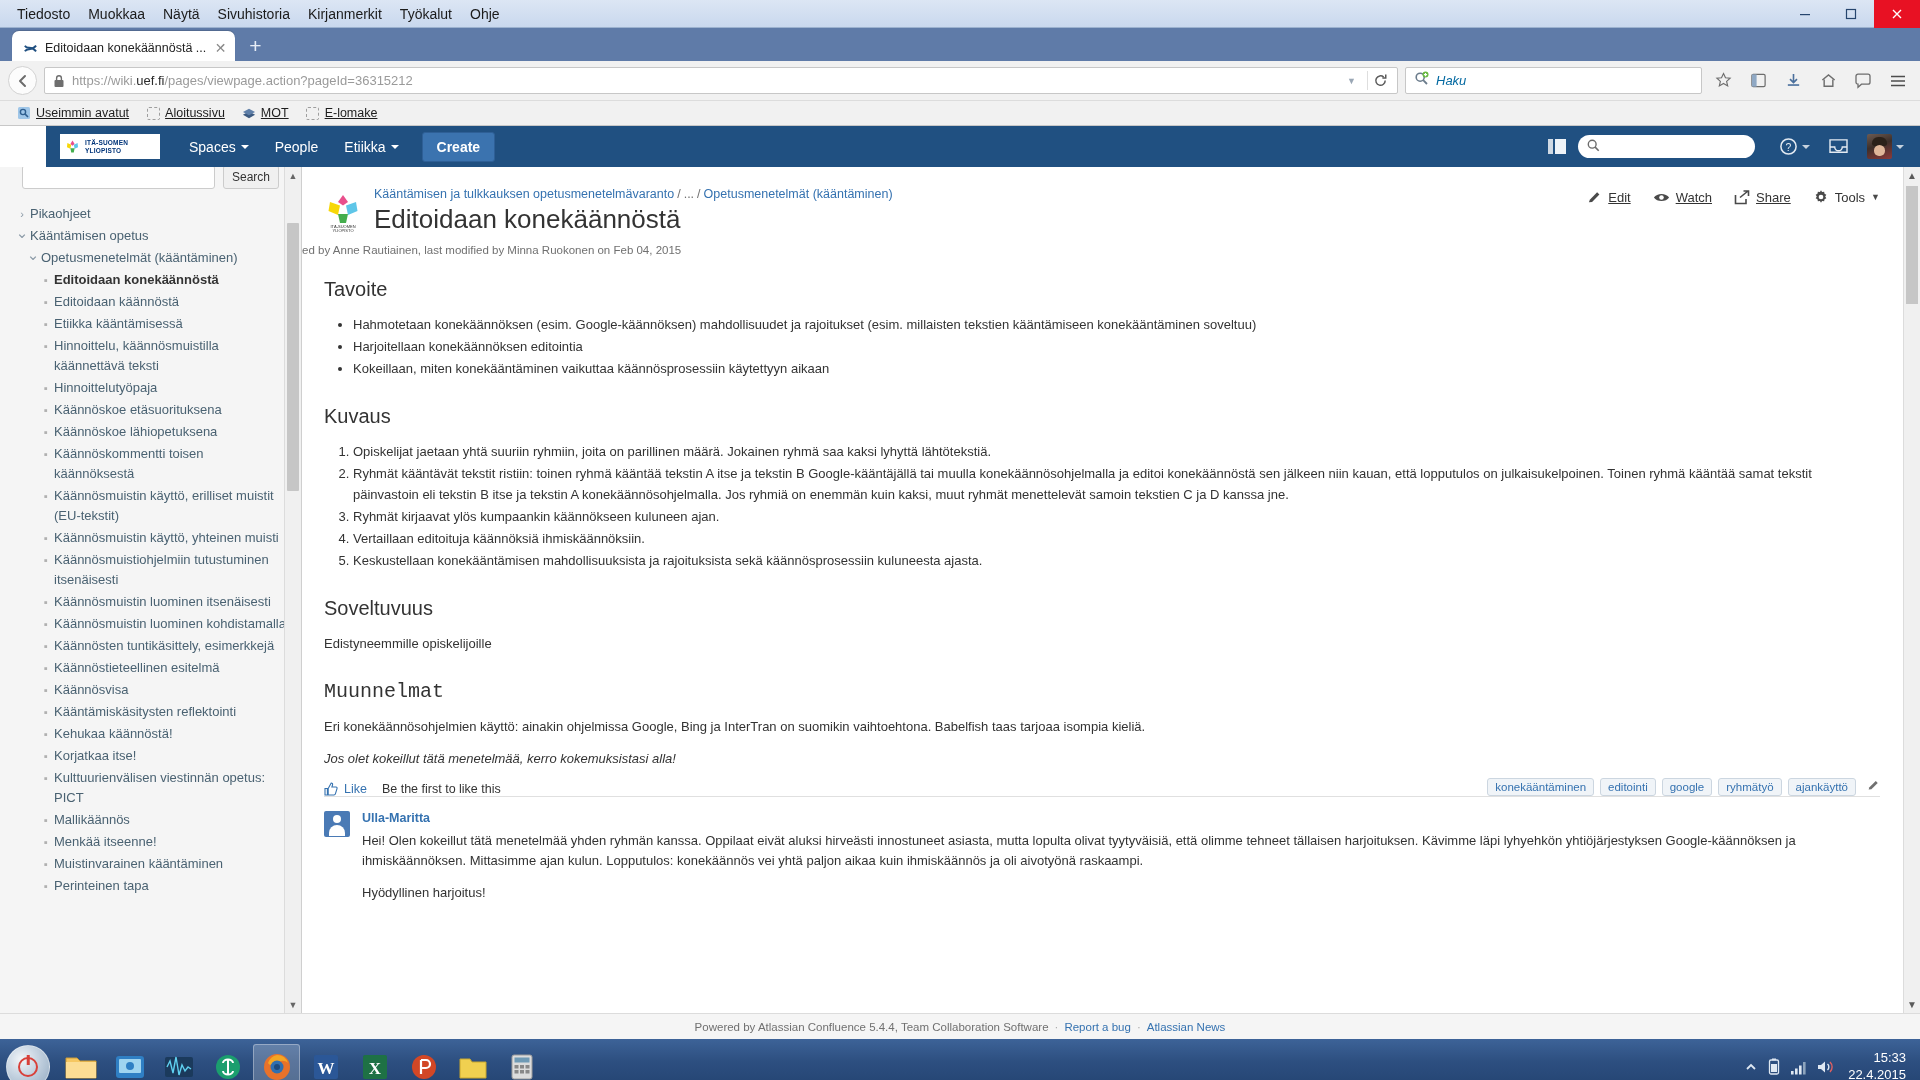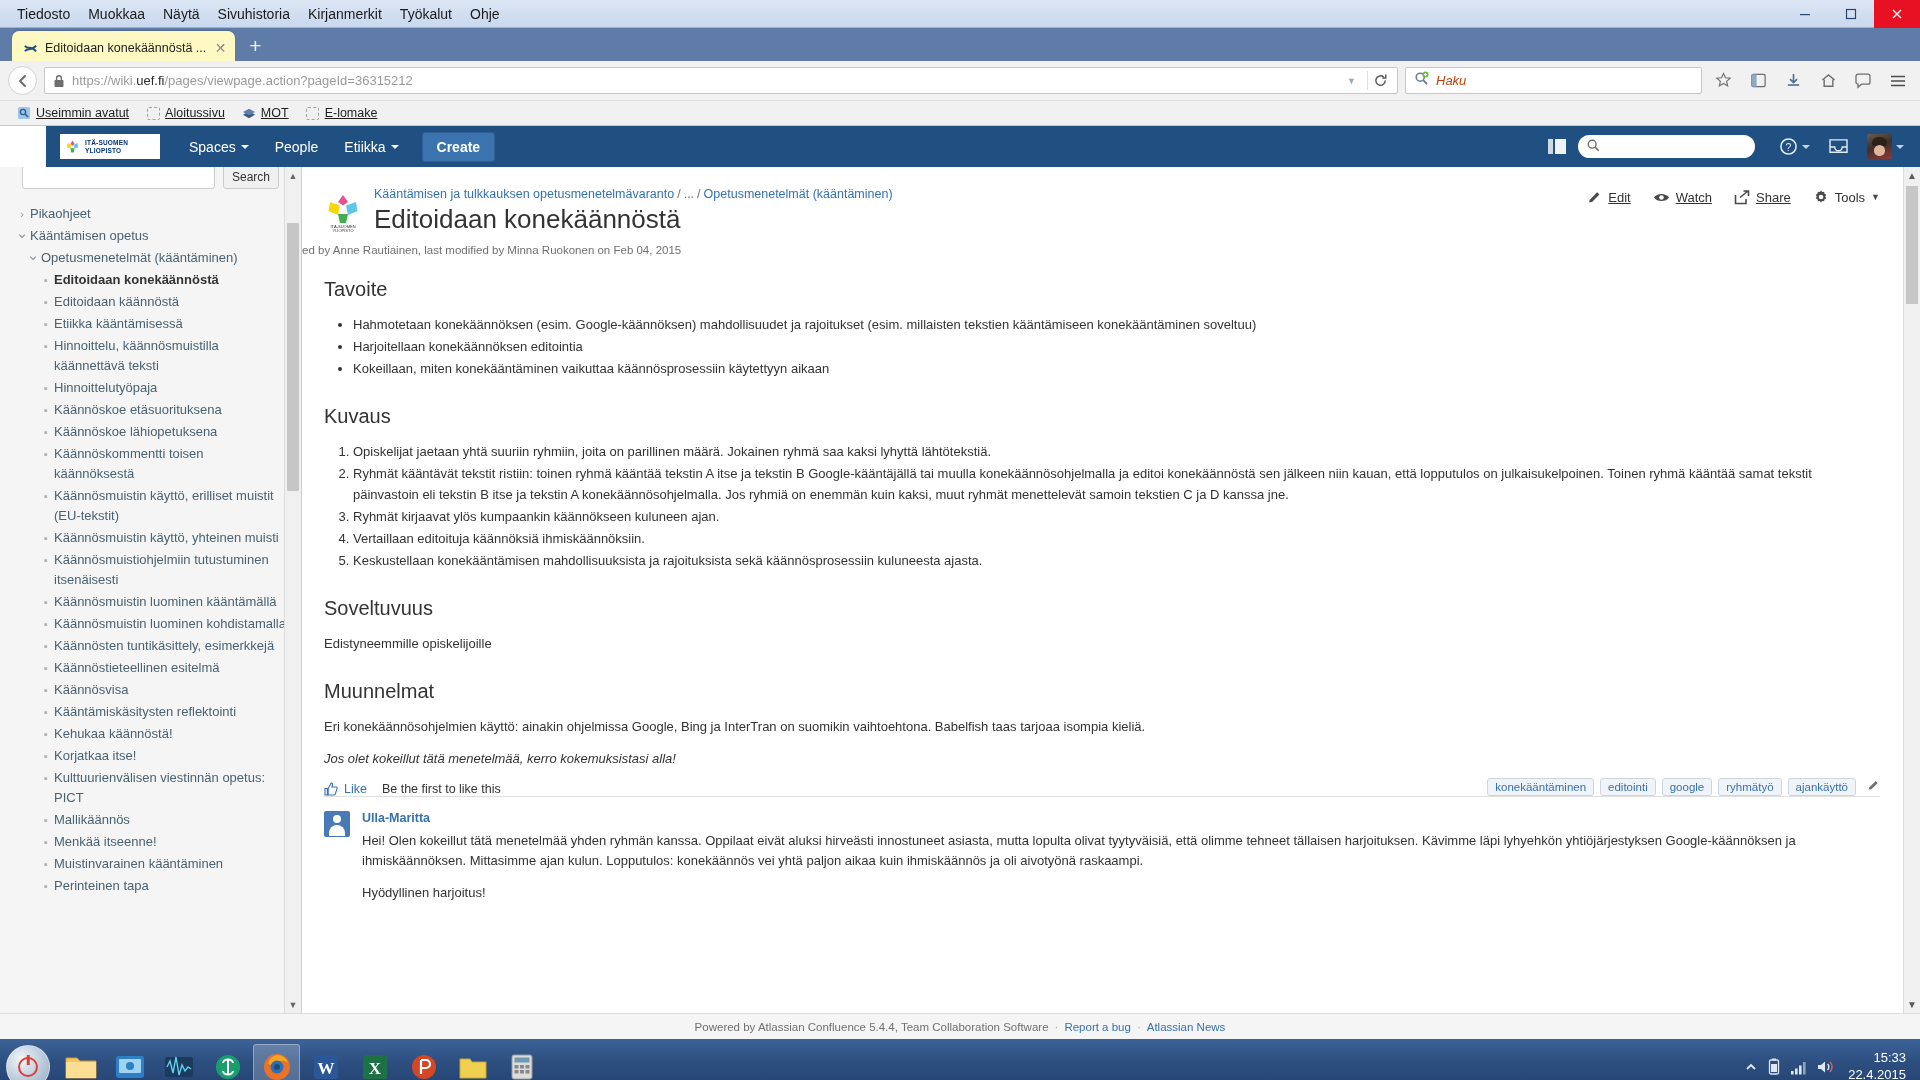--- a/index.html
+++ b/index.html
@@ -46,21 +46,21 @@
   
   .tabstrip {
     height: 33px;
     background: #5f7ba8;
     display: flex;
     align-items: flex-end;
     padding-left: 12px;
     position: relative;
   }
   .tab {
-    background: #fef9c3;
+    background: #ffffff;
     height: 30px;
     min-width: 215px;
     border-radius: 7px 7px 0 0;
     display: flex;
     align-items: center;
     padding: 4px 7px 0 10px;
     gap: 7px;
     box-shadow: 0 -1px 1px rgba(0,0,0,0.15);
   }
   .tab-favicon {
@@ -138,21 +138,21 @@
     width: 297px;
     height: 27px;
     background: #fff;
     border: 1px solid #c7c7c7;
     border-radius: 2px;
     display: flex;
     align-items: center;
     padding: 0 8px;
     gap: 6px;
   }
-  .search-ph { font-size: 13px; color: #c2410c; font-style: italic; }
+  .search-ph { font-size: 13px; color: #0369a1; font-style: italic; }
   .toolicon {
     width: 28px; height: 28px;
     display: flex; align-items: center; justify-content: center;
     color: #5c5c5c;
     flex: 0 0 auto;
   }
 
   
   .bookmarks {
     height: 25px;
@@ -422,21 +422,21 @@
   .pa .lbl { text-decoration: underline; }
   .pa svg { display: block; }
 
   .body-content { margin-top: 22px; padding-left: 0; }
   h2.sec {
     font-size: 20px;
     font-weight: normal;
     color: #333;
     margin: 0 0 14px 0;
   }
-  h2.sec.tight { margin-top: 26px; }
+  h2.sec.tight { margin-top: 26px; font-family: Liberation Mono, monospace; }
   .body-content ul, .body-content ol {
     margin: 0 0 26px 0;
     padding-left: 29px;
   }
   .body-content li {
     font-size: 13px;
     color: #333;
     line-height: 1.55;
     margin-bottom: 2px;
   }
@@ -874,21 +874,21 @@
         <div class="tree-row lvl2">
           <span class="bullet">▪</span>
           <span class="tree-label">Käännösmuistin käyttö, yhteinen muisti</span>
         </div>
         <div class="tree-row lvl2">
           <span class="bullet">▪</span>
           <span class="tree-label">Käännösmuistiohjelmiin tutustuminen itsenäisesti</span>
         </div>
         <div class="tree-row lvl2">
           <span class="bullet">▪</span>
-          <span class="tree-label">Käännösmuistin luominen kääntämällä</span>
+          <span class="tree-label">Käännösmuistin luominen itsenäisesti</span>
         </div>
         <div class="tree-row lvl2">
           <span class="bullet">▪</span>
           <span class="tree-label">Käännösmuistin luominen kohdistamalla</span>
         </div>
         <div class="tree-row lvl2">
           <span class="bullet">▪</span>
           <span class="tree-label">Käännösten tuntikäsittely, esimerkkejä</span>
         </div>
         <div class="tree-row lvl2">

